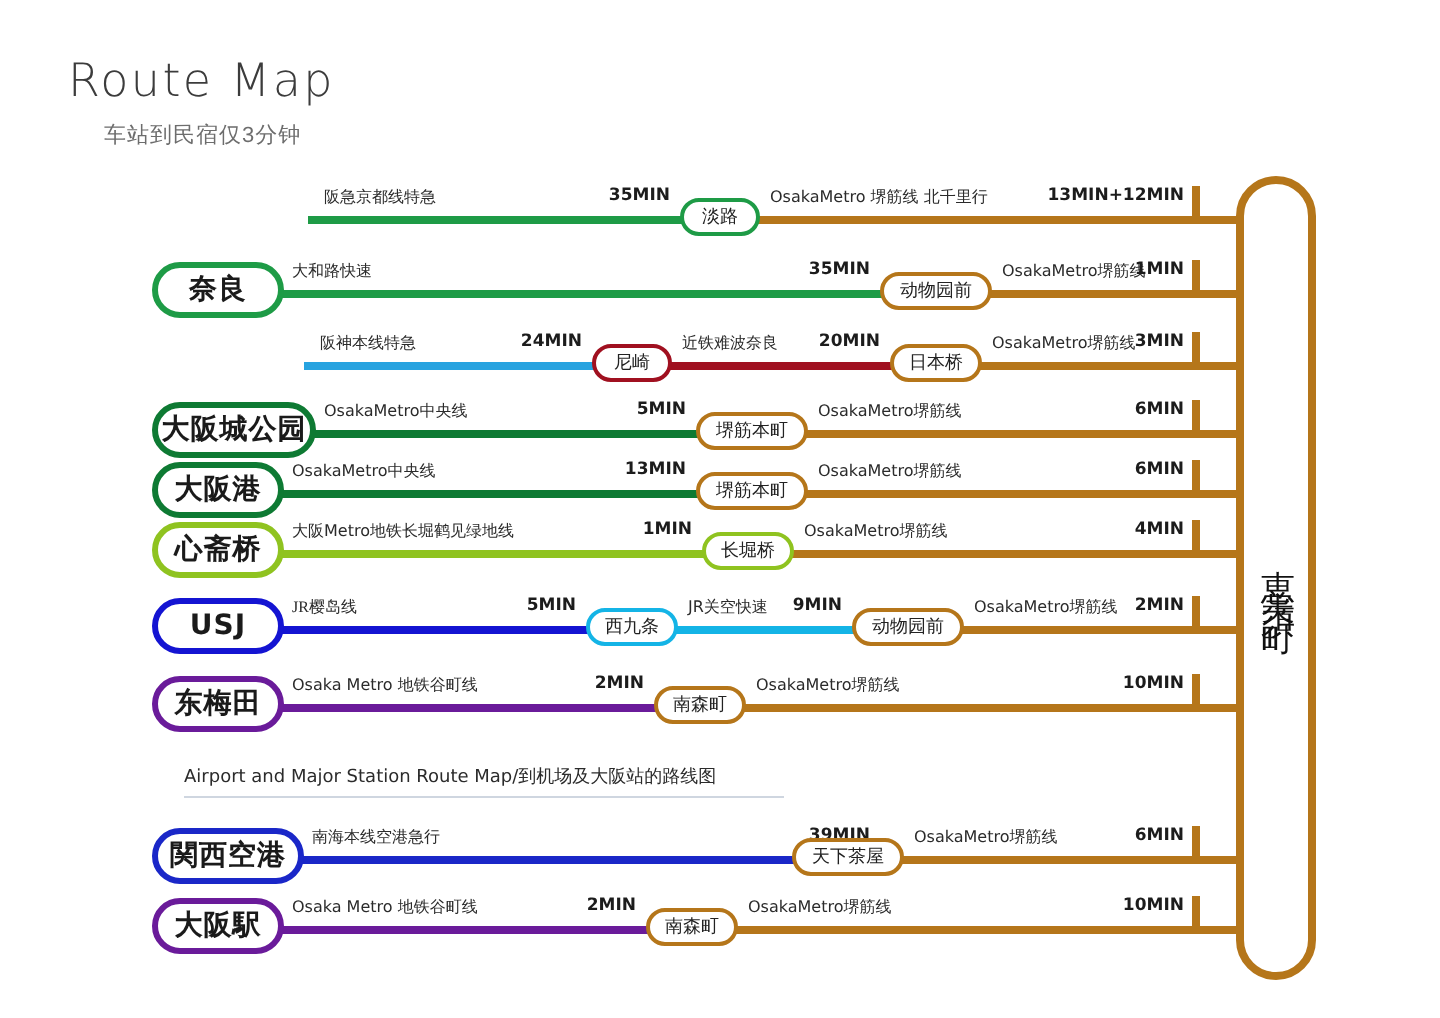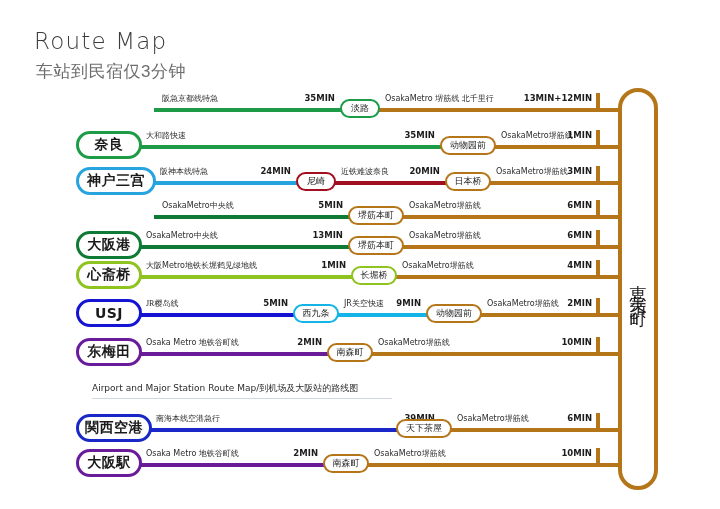--- a/index.html
+++ b/index.html
@@ -12,22 +12,22 @@
   }
   #root{position:relative;width:720px;height:509px;}
 
   
   .title{
     position:absolute;left:34px;top:28px;
     font-size:23px;font-weight:300;letter-spacing:1.2px;
     color:#3c3c3c;font-family:"DejaVu Sans",sans-serif;
   }
   .subtitle{
-    position:absolute;left:36px;top:60px;
-    font-size:17px;color:#6d6d6d;letter-spacing:.5px;
+    position:absolute;left:52px;top:60px;
+    font-size:11px;color:#6d6d6d;letter-spacing:.5px;
   }
 
   
   .diagram{position:absolute;left:0;top:0;width:720px;height:509px;}
 
   
   .row{position:absolute;height:34px;}
 
   
   .seg{position:absolute;height:4px;top:15px;border-radius:0;}
@@ -141,32 +141,32 @@
         <div class="pill-node" style="left: 296px; width: 40px; border-color: rgb(160, 16, 32);">尼崎</div>
         <div class="seg" style="left: 333px; width: 115px; background: rgb(160, 16, 32);"></div>
         <div class="line-name" style="left: 341px;">近铁难波奈良</div>
         <div class="dur" style="left: 440px; transform: translateX(-100%);">20MIN</div>
         <div class="pill-node" style="left: 445px; width: 46px; border-color: rgb(181, 118, 26);">日本桥</div>
         <div class="seg" style="left: 488px; width: 112px; background: rgb(181, 118, 26);"></div>
         <div class="line-name" style="left: 496px;">OsakaMetro堺筋线</div>
         <div class="dur" style="left: 592px; transform: translateX(-100%);">3MIN</div>
         <div class="stub" style="left: 596px; top: 0px; height: 19px; width: 4px; background: rgb(181, 118, 26);"></div>
         <div class="seg" style="left: 596px; width: 24px; background: rgb(181, 118, 26);"></div>
-        <div class="pill-start" style="left: 76px; width: 80px; border-color: rgb(39, 163, 224);">神户三宫</div>
       </div>
       <div class="row" style="left: 0px; top: 200px; width: 720px;">
         <div class="seg" style="left: 154px; width: 197px; background: rgb(14, 122, 51);"></div>
         <div class="line-name" style="left: 162px;">OsakaMetro中央线</div>
         <div class="dur" style="left: 343px; transform: translateX(-100%);">5MIN</div>
         <div class="pill-node" style="left: 348px; width: 56px; border-color: rgb(181, 118, 26);">堺筋本町</div>
         <div class="seg" style="left: 401px; width: 199px; background: rgb(181, 118, 26);"></div>
         <div class="line-name" style="left: 409px;">OsakaMetro堺筋线</div>
         <div class="dur" style="left: 592px; transform: translateX(-100%);">6MIN</div>
         <div class="stub" style="left: 596px; top: 0px; height: 19px; width: 4px; background: rgb(181, 118, 26);"></div>
         <div class="seg" style="left: 596px; width: 24px; background: rgb(181, 118, 26);"></div>
+        <div class="pill-start" style="left: 76px; width: 82px; border-color: rgb(14, 122, 51);">大阪城公园</div>
       </div>
       <div class="row" style="left: 0px; top: 230px; width: 720px;">
         <div class="seg" style="left: 138px; width: 213px; background: rgb(14, 122, 51);"></div>
         <div class="line-name" style="left: 146px;">OsakaMetro中央线</div>
         <div class="dur" style="left: 343px; transform: translateX(-100%);">13MIN</div>
         <div class="pill-node" style="left: 348px; width: 56px; border-color: rgb(181, 118, 26);">堺筋本町</div>
         <div class="seg" style="left: 401px; width: 199px; background: rgb(181, 118, 26);"></div>
         <div class="line-name" style="left: 409px;">OsakaMetro堺筋线</div>
         <div class="dur" style="left: 592px; transform: translateX(-100%);">6MIN</div>
         <div class="stub" style="left: 596px; top: 0px; height: 19px; width: 4px; background: rgb(181, 118, 26);"></div>

